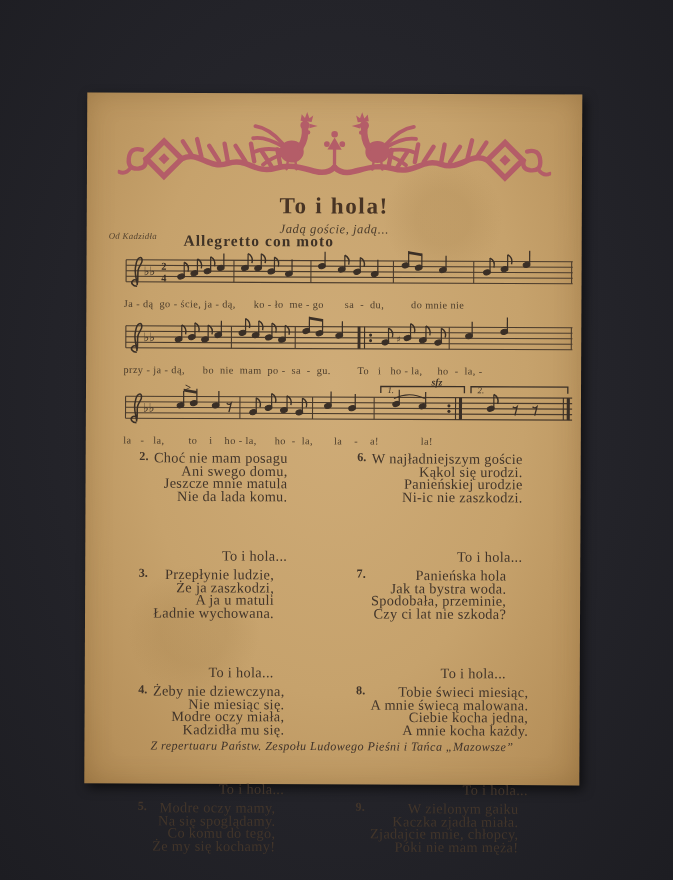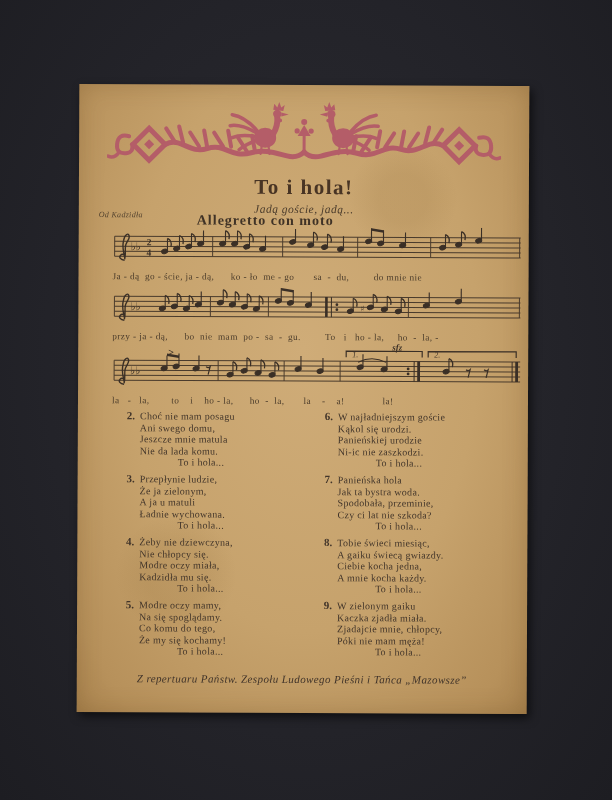--- a/index.html
+++ b/index.html
@@ -17,32 +17,32 @@
     box-shadow:3px 4px 10px rgba(0,0,0,.6), inset 0 0 24px rgba(90,60,20,.25);
     transform:rotate(.25deg);
     color:#42352a;
   }
   .ornament{position:absolute;left:28px;top:16px;}
   .title{position:absolute;top:90px;left:0;right:0;margin:0;text-align:center;
     font-size:21px;font-weight:700;letter-spacing:1.5px;color:#483424;}
   .subtitle{position:absolute;top:118px;left:0;right:0;text-align:center;
     font-style:italic;font-size:11.5px;letter-spacing:.5px;color:#4b3c2c;}
   .origin{position:absolute;top:126px;left:20px;font-size:8px;letter-spacing:.3px;color:#54432f;font-style:italic;}
-  .tempo{position:absolute;top:128px;left:88px;font-size:14px;font-weight:600;letter-spacing:1px;color:#3f3226;margin-left:30px;}
+  .tempo{position:absolute;top:128px;left:88px;font-size:14px;font-weight:600;letter-spacing:1px;color:#3f3226;}
   .staff-block{position:absolute;left:34px;width:412px;}
   .sb1{top:142px;} .sb2{top:202px;} .sb3{top:258px;}
   .lyrics{white-space:pre;font-size:9.3px;letter-spacing:.4px;color:#4a3b2a;
     margin-top:1px;overflow:hidden;width:410px;}
   .verses{position:absolute;top:326px;left:0;right:0;display:flex;}
   .vcol1{margin-left:40px;width:176px;}
   .vcol2{margin-left:22px;width:196px;}
   .verse{display:flex;margin-bottom:5px;}
   .vnum{width:17px;text-align:right;margin-right:5px;font-size:11px;line-height:11.6px;font-weight:600;}
-  .vlines{font-size:10px;line-height:11.6px;letter-spacing:.3px;}
-  .refrain{text-indent:38px;}
+  .vlines{font-size:13px;line-height:11.6px;letter-spacing:.3px;text-align:right;}
+  .refrain{text-indent:38px;margin-top:43px;}
   .footer{position:absolute;top:588px;left:0;right:0;text-align:center;
     font-style:italic;font-size:11px;letter-spacing:.4px;color:#41342a;}
   svg text{font-family:"DejaVu Sans",sans-serif;}
   svg .sft{font-family:"Liberation Serif","DejaVu Serif",serif;}
 </style>
 </head>
 <body>
 
 <div class="card">
 
@@ -248,31 +248,31 @@
           <div>Ani swego domu,</div>
           <div>Jeszcze mnie matula</div>
           <div>Nie da lada komu.</div>
           <div class="refrain">To i hola...</div>
         </div>
       </div>
       <div class="verse">
         <span class="vnum">3.</span>
         <div class="vlines">
           <div>Przepłynie ludzie,</div>
-          <div>Że ja zielonym,</div>
+          <div>Że ja zaszkodzi,</div>
           <div>A ja u matuli</div>
           <div>Ładnie wychowana.</div>
           <div class="refrain">To i hola...</div>
         </div>
       </div>
       <div class="verse">
         <span class="vnum">4.</span>
         <div class="vlines">
           <div>Żeby nie dziewczyna,</div>
-          <div>Nie chłopcy się.</div>
+          <div>Nie miesiąc się.</div>
           <div>Modre oczy miała,</div>
           <div>Kadzidła mu się.</div>
           <div class="refrain">To i hola...</div>
         </div>
       </div>
       <div class="verse">
         <span class="vnum">5.</span>
         <div class="vlines">
           <div>Modre oczy mamy,</div>
           <div>Na się spoglądamy.</div>
@@ -300,21 +300,21 @@
           <div>Jak ta bystra woda.</div>
           <div>Spodobała, przeminie,</div>
           <div>Czy ci lat nie szkoda?</div>
           <div class="refrain">To i hola...</div>
         </div>
       </div>
       <div class="verse">
         <span class="vnum">8.</span>
         <div class="vlines">
           <div>Tobie świeci miesiąc,</div>
-          <div>A gaiku świecą gwiazdy.</div>
+          <div>A mnie świecą malowana.</div>
           <div>Ciebie kocha jedna,</div>
           <div>A mnie kocha każdy.</div>
           <div class="refrain">To i hola...</div>
         </div>
       </div>
       <div class="verse">
         <span class="vnum">9.</span>
         <div class="vlines">
           <div>W zielonym gaiku</div>
           <div>Kaczka zjadła miała.</div>

